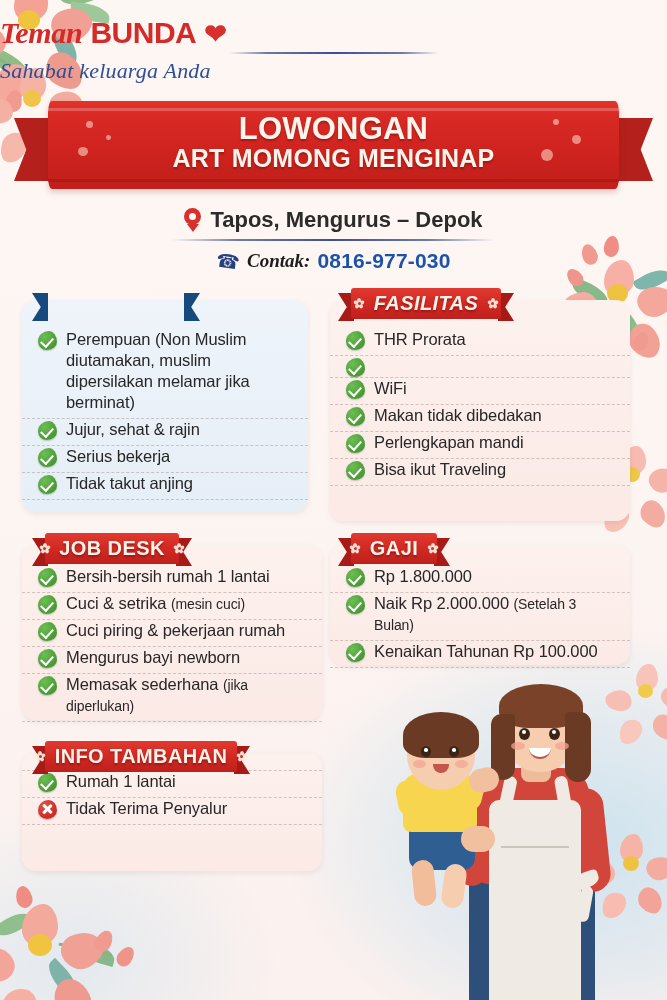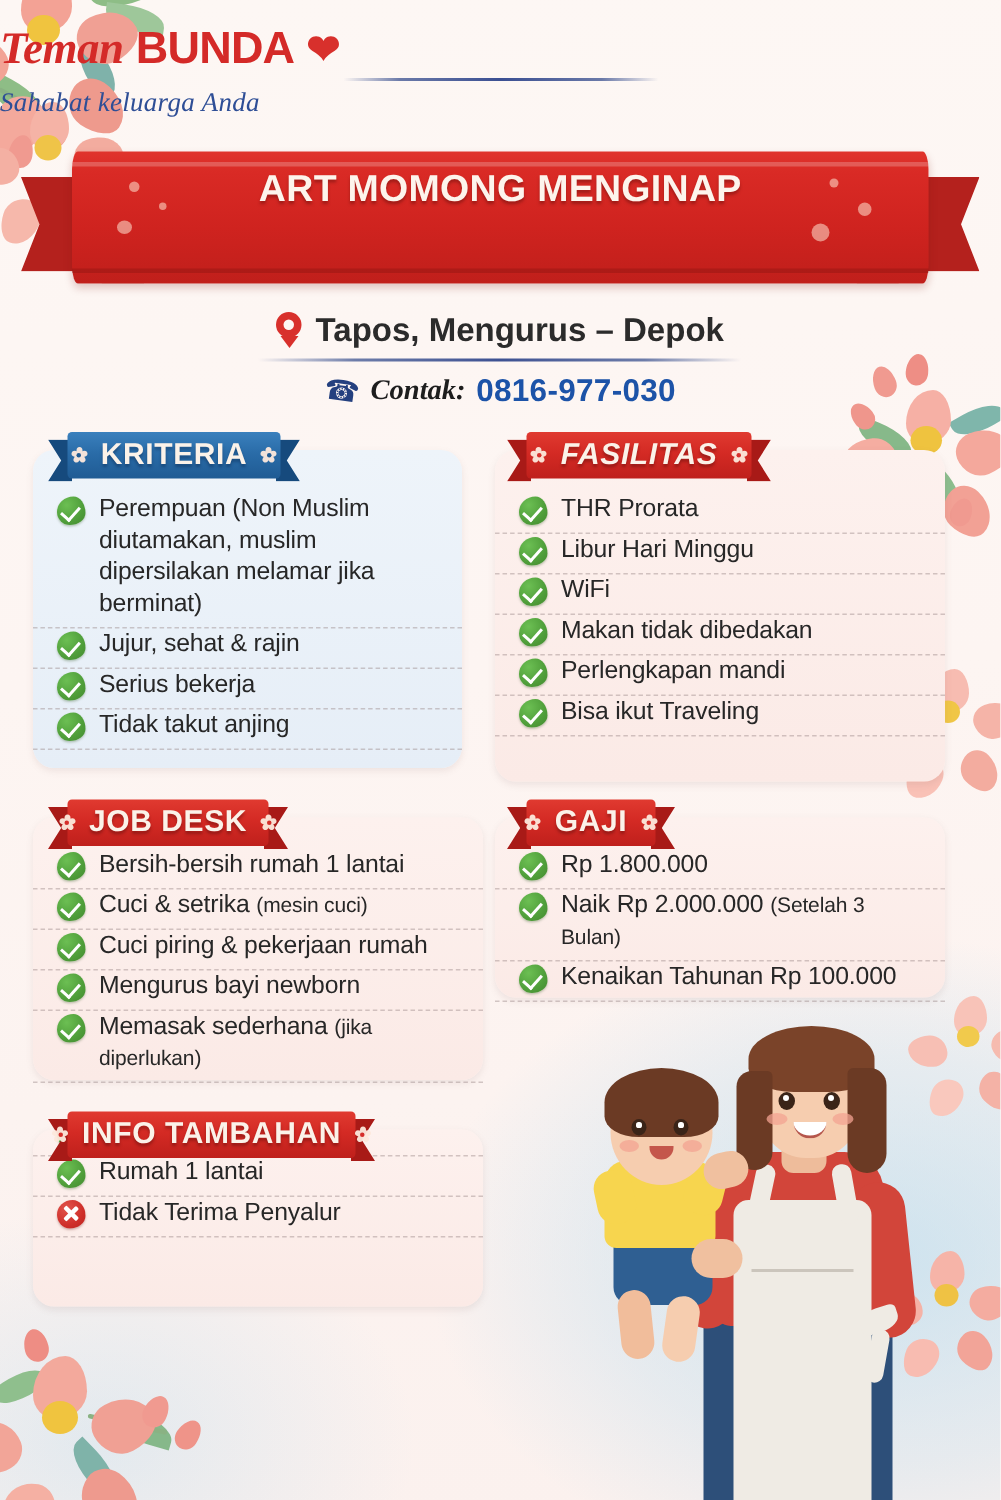--- a/index.html
+++ b/index.html
@@ -45,21 +45,21 @@
   }
   .logo-teman { font-style: italic; font-family: "Liberation Serif", serif; font-weight: 700; }
   .logo-bunda { font-family: "Liberation Sans", sans-serif; font-weight: 700; letter-spacing: -0.5px; }
   .heart { color: #d8302c; font-size: 27px; line-height: 1; }
   .logo-rule {
     width: 210px; height: 2px; margin: 2px auto 0;
     background: linear-gradient(90deg, rgba(41,69,140,0) 0%, #6a79a8 18%, #3b4f92 50%, #6a79a8 82%, rgba(41,69,140,0) 100%);
   }
   .logo-tag {
     font-family: "Liberation Serif", serif; font-style: italic;
-    font-size: 18px; color: #2e4e96; margin-top: 4px; letter-spacing: 0.2px;
+    font-size: 22px; color: #2e4e96; margin-top: 4px; letter-spacing: 0.2px;
   }
 
   
   .banner { position: absolute; left: 0; right: 0; top: 101px; height: 96px; }
   .banner-tail {
     position: absolute; top: 17px; width: 56px; height: 63px; background: #b4211d;
   }
   .banner-tail.left  { left: 14px;  clip-path: polygon(0 0, 100% 0, 100% 100%, 0 100%, 22% 50%); }
   .banner-tail.right { right: 14px; clip-path: polygon(0 0, 100% 0, 78% 50%, 100% 100%, 0 100%); }
   .banner-fold {
@@ -325,20 +325,21 @@
     <div class="banner-fold right"></div>
     <div class="banner-main">
       <div class="banner-speck" style="left:38px; top:20px; width:7px; height:7px;"></div>
       <div class="banner-speck" style="left:58px; top:34px; width:5px; height:5px;"></div>
       <div class="banner-speck" style="left:30px; top:46px; width:10px; height:9px;"></div>
       <div class="banner-speck" style="right:60px; top:18px; width:6px; height:6px;"></div>
       <div class="banner-speck" style="right:38px; top:34px; width:9px; height:9px;"></div>
       <div class="banner-speck" style="right:66px; top:48px; width:12px; height:12px;"></div>
     </div>
     <div class="banner-text">
+      <div class="banner-l1">LOWONGAN</div>
       <div class="banner-l2">ART MOMONG MENGINAP</div>
     </div>
   </div>
 
   <div class="loc">
     <span class="pin-icon">
         <i></i>
         <b></b>
       </span>
     <span>Tapos, Mengurus – Depok</span>
@@ -348,39 +349,20 @@
   <div class="contact">
     <span class="phone-icon">☎</span>
     <span class="contact-label">Contak:</span>
     <span class="contact-number">0816-977-030</span>
   </div>
 
   <div class="card blue" style="left:22px; top:300px; width:286px; height:212px;"></div>
   <div class="ribbon blue" style="left:32px; top:288px; width:168px;">
     <div class="ribbon-end l"></div>
     <div class="ribbon-end r"></div>
-    <div class="ribbon-body">
-      <span class="rflower">
-          <span></span>
-          <span></span>
-          <span></span>
-          <span></span>
-          <span></span>
-          <b></b>
-        </span>
-      <span class="ribbon-title">KRITERIA</span>
-      <span class="rflower">
-          <span></span>
-          <span></span>
-          <span></span>
-          <span></span>
-          <span></span>
-          <b></b>
-        </span>
-    </div>
   </div>
   <div class="list" style="left:22px; width:286px; top:329px;">
     <div class="row">
       <span class="mark check"></span>
       <span class="row-text">Perempuan (Non Muslim diutamakan, muslim dipersilakan melamar jika berminat)</span>
     </div>
     <div class="row">
       <span class="mark check"></span>
       <span class="row-text">Jujur, sehat &amp; rajin</span>
     </div>
@@ -418,21 +400,20 @@
         </span>
     </div>
   </div>
   <div class="list" style="left:330px; width:300px; top:329px;">
     <div class="row">
       <span class="mark check"></span>
       <span class="row-text">THR Prorata</span>
     </div>
     <div class="row">
       <span class="mark check"></span>
-      <span class="row-text">Libur Hari Minggu</span>
     </div>
     <div class="row">
       <span class="mark check"></span>
       <span class="row-text">WiFi</span>
     </div>
     <div class="row">
       <span class="mark check"></span>
       <span class="row-text">Makan tidak dibedakan</span>
     </div>
     <div class="row">

